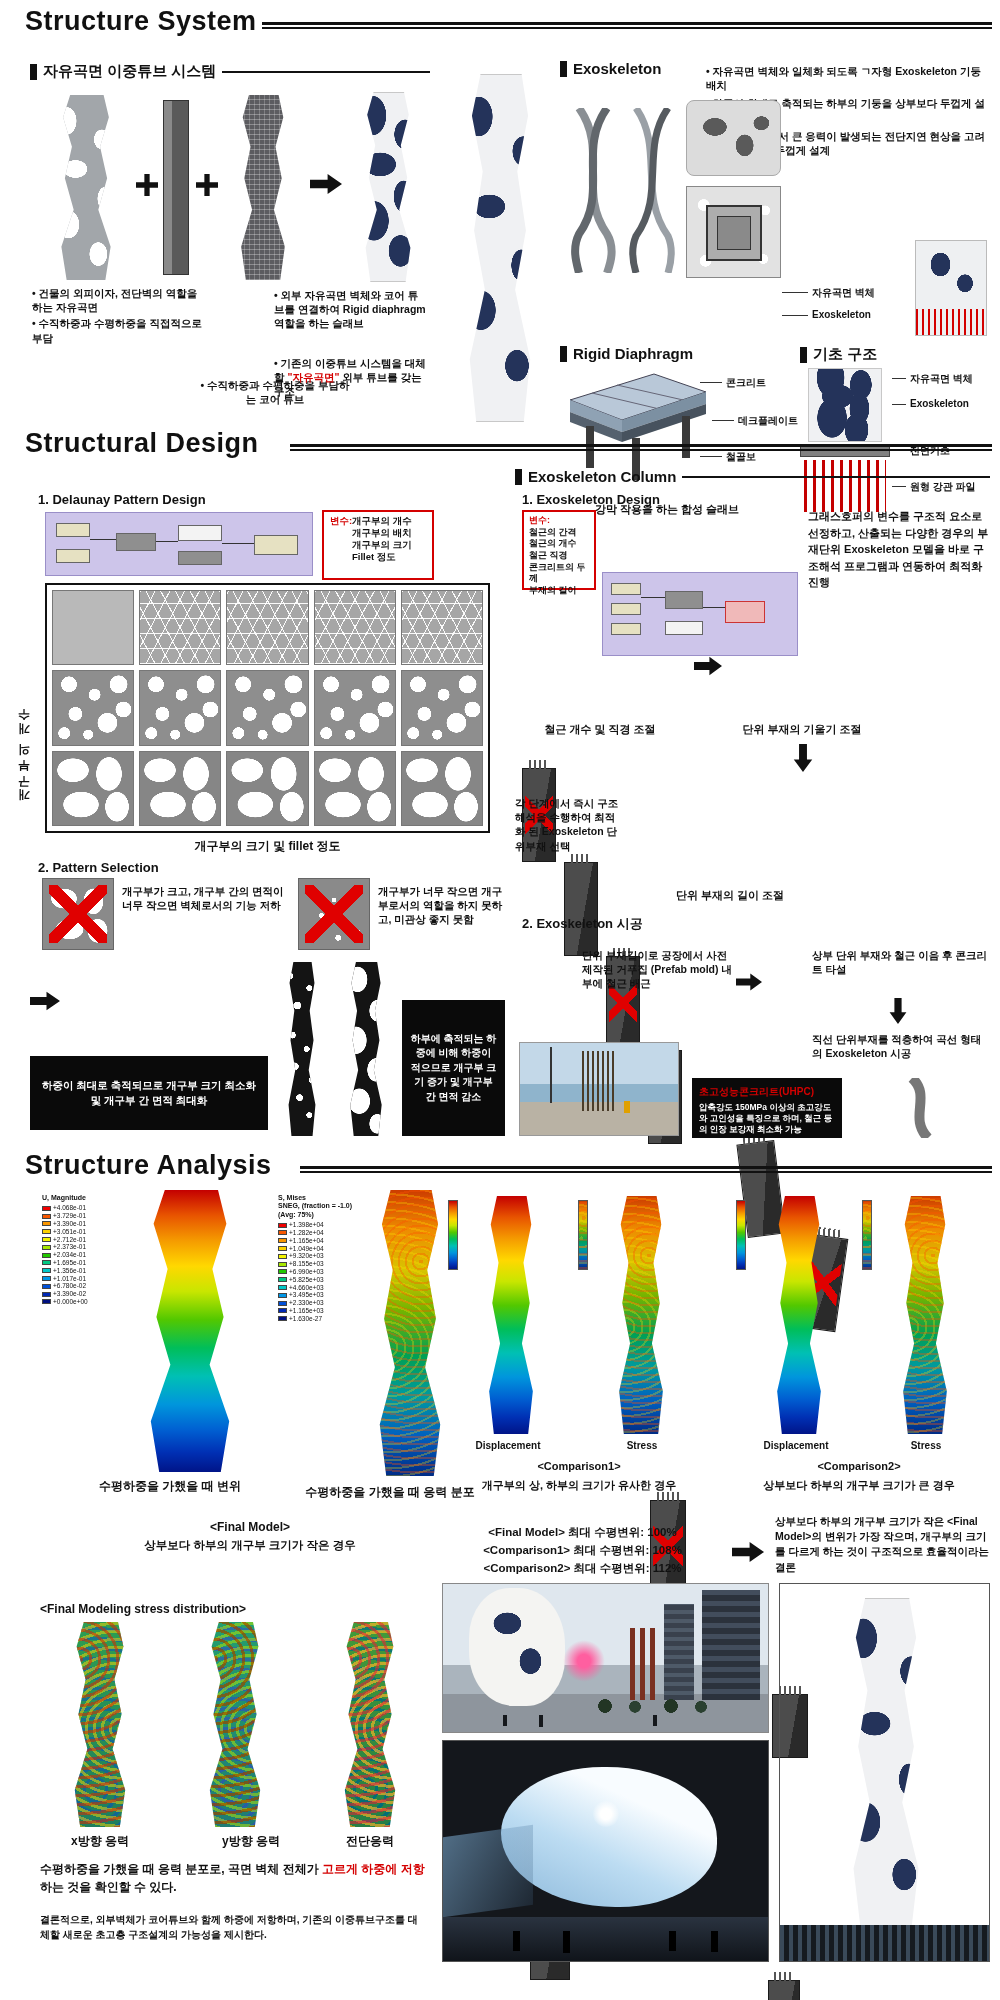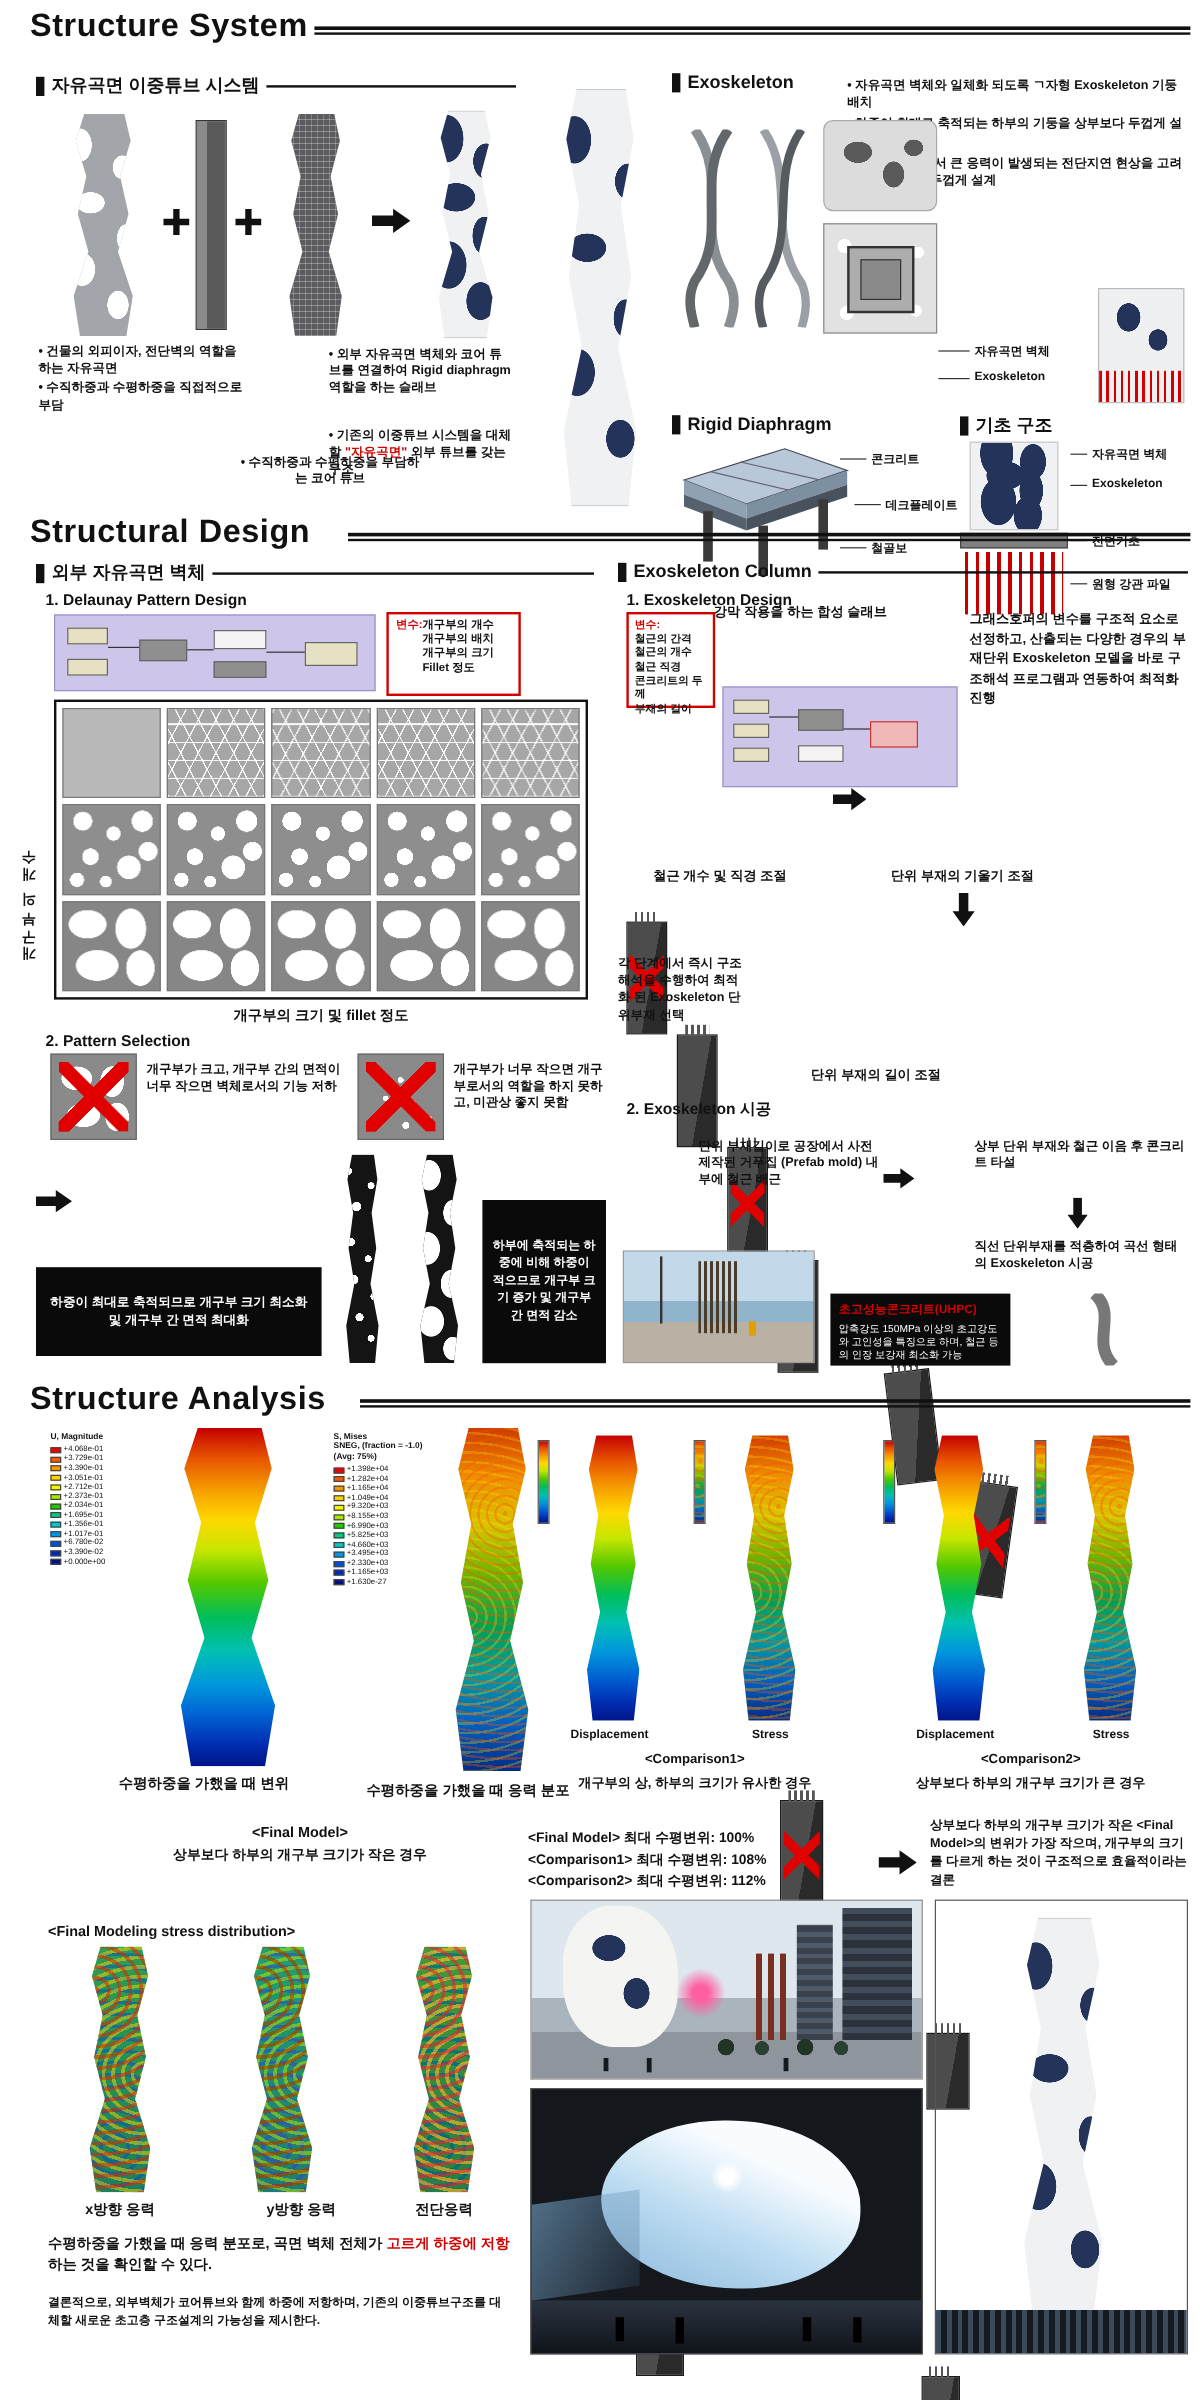--- a/index.html
+++ b/index.html
@@ -157,25 +157,20 @@
   <div class="abs ldr" style="left:892px;top:404px;width:14px"></div>
   <div class="abs lbl" style="left:910px;top:398px">Exoskeleton</div>
   <div class="abs ldr" style="left:892px;top:450px;width:14px"></div>
   <div class="abs lbl" style="left:910px;top:444px">전면기초</div>
   <div class="abs ldr" style="left:892px;top:486px;width:14px"></div>
   <div class="abs lbl" style="left:910px;top:480px">원형 강관 파일</div>
 
   <div class="abs h1" style="left:25px;top:428px">Structural Design</div>
   <div class="abs dline" style="left:290px;top:444px;width:702px"></div>
 
-  <div class="abs sec" style="left:30px;top:468px;width:465px">
-    <div class="bar"></div>
-    <div class="t">외부 자유곡면 벽체</div>
-    <div class="ln"></div>
-  </div>
   <div class="abs sub" style="left:38px;top:492px">1. Delaunay Pattern Design</div>
   <div class="abs gh" style="left:45px;top:512px;width:268px;height:64px">
     <div class="node" style="left:10px;top:10px;width:34px;height:14px;background:#e6e1c2"></div>
     <div class="node" style="left:10px;top:36px;width:34px;height:14px;background:#e6e1c2"></div>
     <div class="node" style="left:70px;top:20px;width:40px;height:18px;background:#8f8f8f"></div>
     <div class="node" style="left:132px;top:12px;width:44px;height:16px;background:#f3f3f3"></div>
     <div class="node" style="left:132px;top:38px;width:44px;height:14px;background:#8f8f8f"></div>
     <div class="node" style="left:208px;top:22px;width:44px;height:20px;background:#e6e1c2"></div>
     <div class="ldr abs" style="left:44px;top:26px;width:26px"></div>
     <div class="ldr abs" style="left:110px;top:28px;width:22px"></div>
@@ -302,21 +297,21 @@
   <div class="abs txt" style="left:812px;top:948px;width:178px">상부 단위 부재와 철근 이음 후 콘크리트 타설</div>
   <div class="abs arrD" style="left:888px;top:998px;width:20px;height:26px"></div>
   <div class="abs txt" style="left:812px;top:1032px;width:178px">직선 단위부재를 적층하여 곡선 형태의 Exoskeleton 시공</div>
   <div class="abs" style="left:519px;top:1042px;width:160px;height:94px;background:linear-gradient(180deg,#c3d8e8 0 45%,#8fb4cc 45% 64%,#b9b2a4 64% 100%);border:1px solid #999">
     <div class="abs" style="left:62px;top:8px;width:34px;height:60px;background:repeating-linear-gradient(90deg,#4a3c28 0 2px,transparent 2px 5px)"></div>
     <div class="abs" style="left:30px;top:4px;width:2px;height:56px;background:#333"></div>
     <div class="abs" style="left:104px;top:58px;width:6px;height:12px;background:#e0a000"></div>
   </div>
   <div class="abs blackbox" style="left:692px;top:1078px;width:150px;height:60px;display:block;text-align:left;padding:6px 7px">
     <span class="red" style="font-size:10px">초고성능콘크리트(UHPC)</span>
-    <p style="font-size:8.5px;font-weight:normal;line-height:1.3;margin-top:2px">압축강도 150MPa 이상의 초고강도와 고인성을 특징으로 하며, 철근 등의 인장 보강재 최소화 가능</p>
+    <p style="font-size:8.5px;font-weight:bold;line-height:1.3;margin-top:2px">압축강도 150MPa 이상의 초고강도와 고인성을 특징으로 하며, 철근 등의 인장 보강재 최소화 가능</p>
   </div>
   <svg class="abs" style="left:892px;top:1078px" width="60" height="60" viewBox="0 0 60 60">
     <path d="M20 0 C40 18 16 40 36 60" stroke="#777" stroke-width="10" fill="none"></path>
   </svg>
 
   <div class="abs h1" style="left:25px;top:1150px">Structure Analysis</div>
   <div class="abs dline" style="left:300px;top:1166px;width:692px"></div>
 
   <div class="abs legend" style="left:42px;top:1194px;width:76px">
     <div class="lt">U, Magnitude</div>
@@ -450,21 +445,21 @@
 
   <div class="abs minileg disp" style="left:736px;top:1200px;width:10px;height:70px"></div>
   <div class="abs disp twist" style="left:760px;top:1196px;width:78px;height:238px"></div>
   <div class="abs minileg stress" style="left:862px;top:1200px;width:10px;height:70px"></div>
   <div class="abs stress twist" style="left:886px;top:1196px;width:78px;height:238px"></div>
   <div class="abs cap" style="left:736px;top:1440px;width:120px;font-size:10px">Displacement</div>
   <div class="abs cap" style="left:876px;top:1440px;width:100px;font-size:10px">Stress</div>
   <div class="abs cap" style="left:728px;top:1460px;width:262px">&lt;Comparison2&gt;</div>
   <div class="abs cap" style="left:728px;top:1478px;width:262px">상부보다 하부의 개구부 크기가 큰 경우</div>
 
-  <div class="abs" style="left:440px;top:1524px;width:285px;font-size:11.5px;font-weight:bold;line-height:1.55">
+  <div class="abs" style="left:440px;top:1524px;width:285px;text-align:center;font-size:11.5px;font-weight:bold;line-height:1.55">
     <p>&lt;Final Model&gt; 최대 수평변위: 100%</p>
     <p>&lt;Comparison1&gt; 최대 수평변위: 108%</p>
     <p>&lt;Comparison2&gt; 최대 수평변위: 112%</p>
   </div>
   <div class="abs arrR" style="left:732px;top:1540px;width:32px;height:24px"></div>
   <div class="abs txt" style="left:775px;top:1514px;width:215px;font-size:10.5px;line-height:1.45">상부보다 하부의 개구부 크기가 작은 &lt;Final Model&gt;의 변위가 가장 작으며, 개구부의 크기를 다르게 하는 것이 구조적으로 효율적이라는 결론</div>
 
   <div class="abs sub" style="left:40px;top:1602px;font-size:12px">&lt;Final Modeling stress distribution&gt;</div>
   <div class="abs mottle twist" style="left:55px;top:1622px;width:90px;height:205px"></div>
   <div class="abs mottle twist" style="left:190px;top:1622px;width:90px;height:205px;filter:hue-rotate(18deg)"></div>

